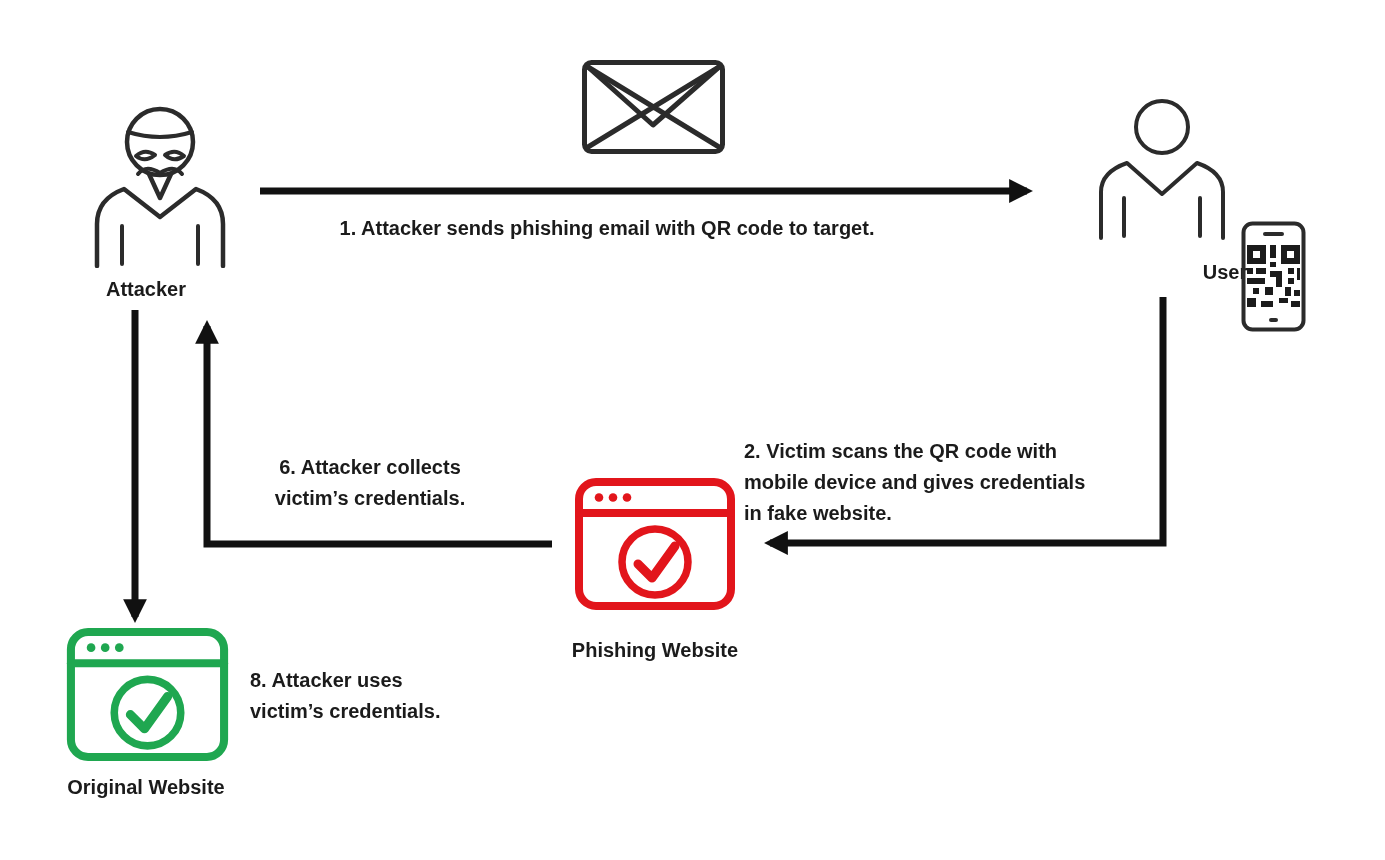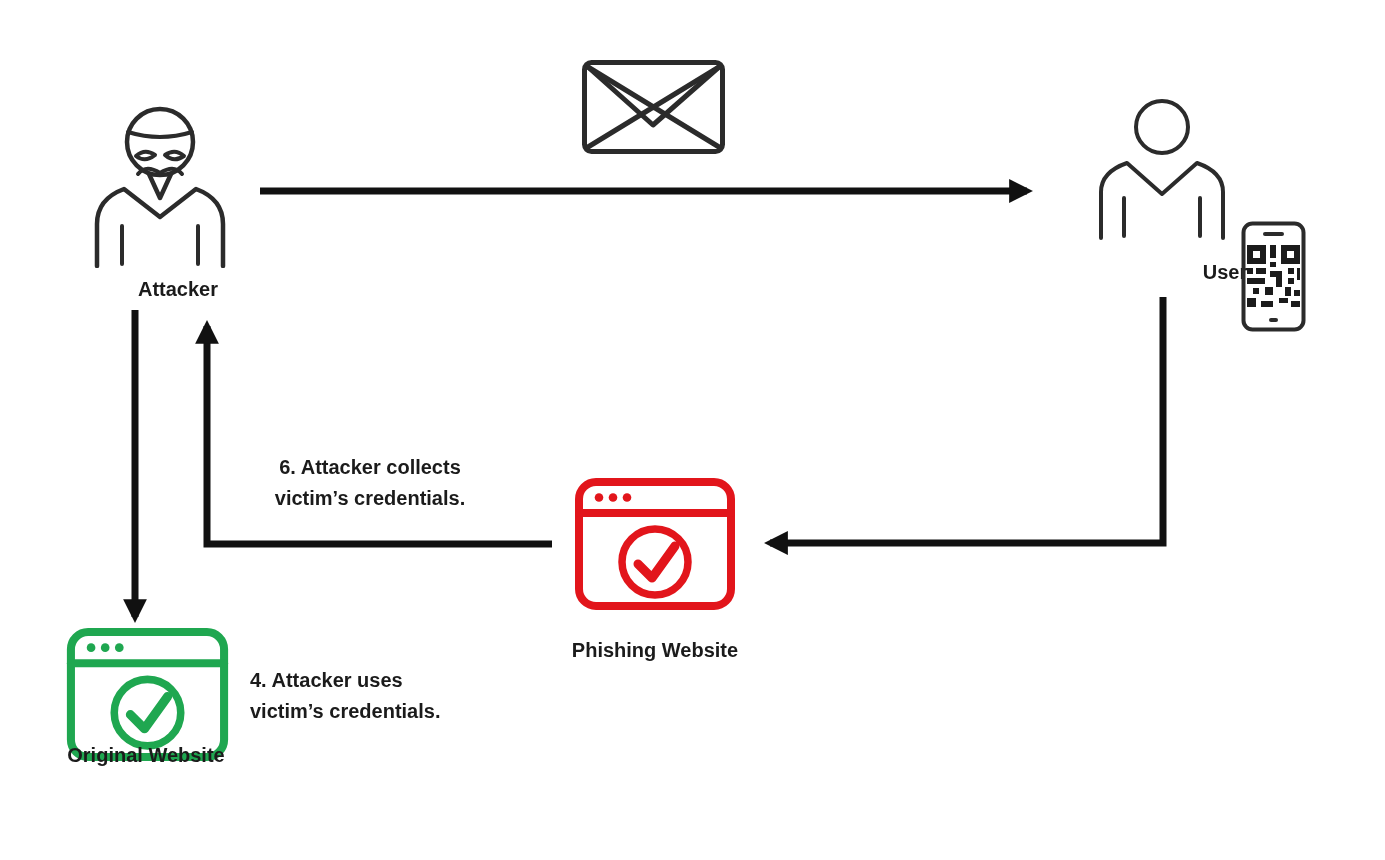--- a/index.html
+++ b/index.html
@@ -56,28 +56,29 @@
   <svg style="left:94px;top:96px" width="136" height="172" viewBox="0 0 136 172">
     <circle class="outline" cx="66" cy="46" r="33"></circle>
     <path class="outline thin" d="M34,36 Q66,46 98,36"></path>
     <path class="outline thin" d="M42,60 Q51,52 61,59 Q51,67 42,60 Z"></path>
     <path class="outline thin" d="M71,59 Q81,52 90,60 Q80,67 71,59 Z"></path>
     <path class="outline thin" d="M44,78 Q52,68 66,77 Q80,68 88,78"></path>
     <path class="outline" d="M55,78 L66,102 L77,78"></path>
     <path class="outline" d="M3,170 L3,128 Q3,103 30,93 L66,121 L102,93 Q129,103 129,128 L129,170"></path>
     <path class="outline thin" d="M28,130 V168 M104,130 V168"></path>
   </svg>
-  <div class="label" style="left:98px;top:278px;width:160px">Attacker</div>
+  <div class="label" style="left:66px;top:278px;width:160px">Attacker</div>
 
   <svg style="left:581px;top:59px" width="145" height="96" viewBox="0 0 145 96">
     <rect class="outline" x="3.5" y="3.5" width="138" height="89" rx="7" style="stroke-width:5"></rect>
     <path class="outline" style="stroke-width:5" d="M7,8 L138,88 M138,8 L7,88"></path>
     <path class="outline" style="stroke-width:5" d="M7,8 L72,66 L138,8"></path>
   </svg>
 
+  <div class="step centered" style="left:257px;top:213px;width:700px">1. Attacker sends phishing email with QR code to target.</div>
 
   <svg style="left:1099px;top:98px" width="128" height="142" viewBox="0 0 128 142">
     <circle class="outline thin" cx="63" cy="29" r="26"></circle>
     <path class="outline thin" d="M2,140 L2,94 Q2,74 28,65 L63,96 L98,65 Q124,74 124,94 L124,140"></path>
     <path class="outline thin" d="M25,100 V138 M101,100 V138"></path>
   </svg>
   <div class="label" style="left:1180px;top:261px;width:90px">User</div>
 
   <svg style="left:1241px;top:221px" width="65" height="111" viewBox="0 0 65 111">
     <rect class="outline thin" x="2.5" y="2.5" width="60" height="106" rx="9"></rect>
@@ -100,20 +101,23 @@
         <rect x="24" y="66" width="8" height="8"></rect>
       <rect x="44" y="66" width="6" height="9"></rect>
         <rect x="53" y="69" width="6" height="6"></rect>
       <rect x="6" y="77" width="9" height="9"></rect>
         <rect x="20" y="80" width="12" height="6"></rect>
       <rect x="38" y="77" width="9" height="5"></rect>
         <rect x="50" y="80" width="9" height="6"></rect>
     </g>
   </svg>
 
+  <div class="step" style="left:744px;top:436px;width:420px">2. Victim scans the QR code with
+mobile device and gives credentials
+in fake website.</div>
 
   <svg style="left:575px;top:478px" width="160" height="132" viewBox="0 0 160 132">
     <g class="browser red-ic">
       <rect x="4" y="4" width="152" height="124" rx="17" stroke-width="8"></rect>
       <path d="M4,35 H156" stroke-width="8"></path>
       <g fill="#e2151b" stroke="none">
         <circle cx="24" cy="19.5" r="4.3"></circle>
           <circle cx="38" cy="19.5" r="4.3"></circle>
           <circle cx="52" cy="19.5" r="4.3"></circle>
       </g>
@@ -132,18 +136,18 @@
       <path d="M4,35 H156" stroke-width="8"></path>
       <g fill="#1fa750" stroke="none">
         <circle cx="24" cy="19.5" r="4.3"></circle>
           <circle cx="38" cy="19.5" r="4.3"></circle>
           <circle cx="52" cy="19.5" r="4.3"></circle>
       </g>
       <circle cx="80" cy="84" r="33" stroke-width="7.5" fill="none"></circle>
       <path d="M63,86 L77,100 L100,68" stroke-width="9" fill="none"></path>
     </g>
   </svg>
-  <div class="label" style="left:46px;top:744px;width:200px">Original Website</div>
+  <div class="label" style="left:46px;top:776px;width:200px">Original Website</div>
 
-  <div class="step" style="left:250px;top:665px;width:260px">4. Attacker uses
+  <div class="step" style="left:250px;top:665px;width:260px">8. Attacker uses
 victim’s credentials.</div>
 
 </div>
 
 </body></html>

